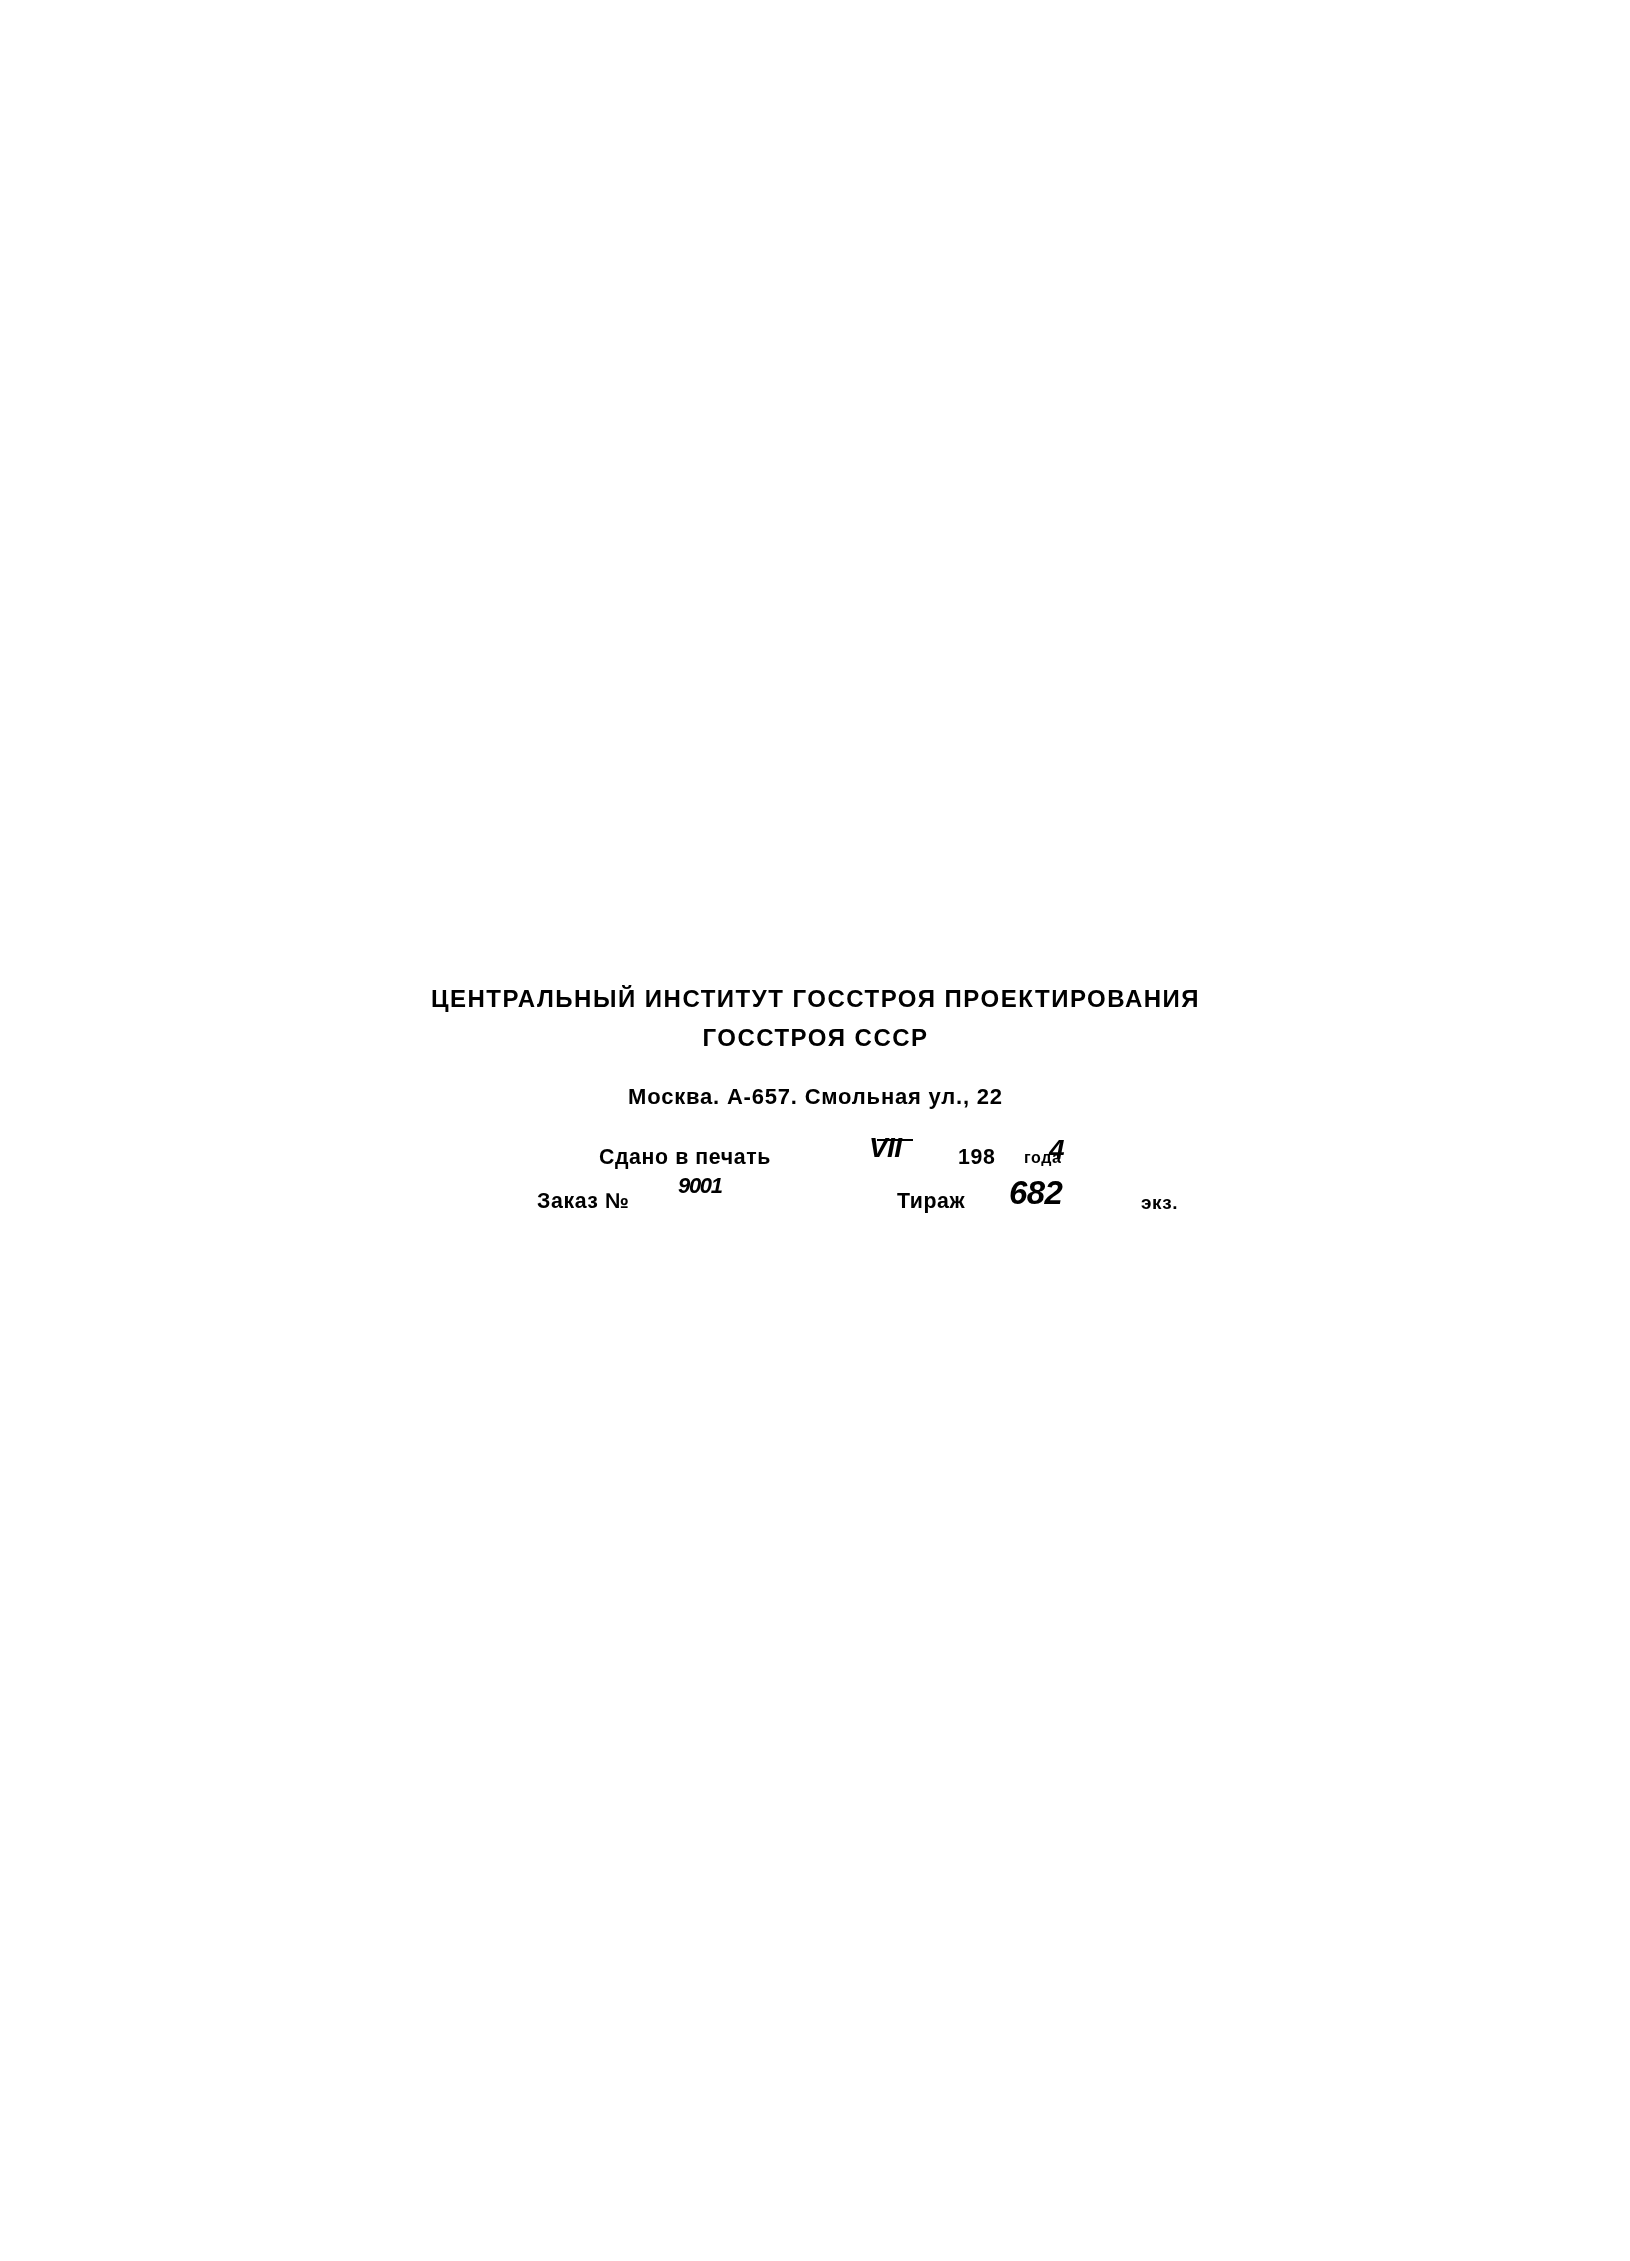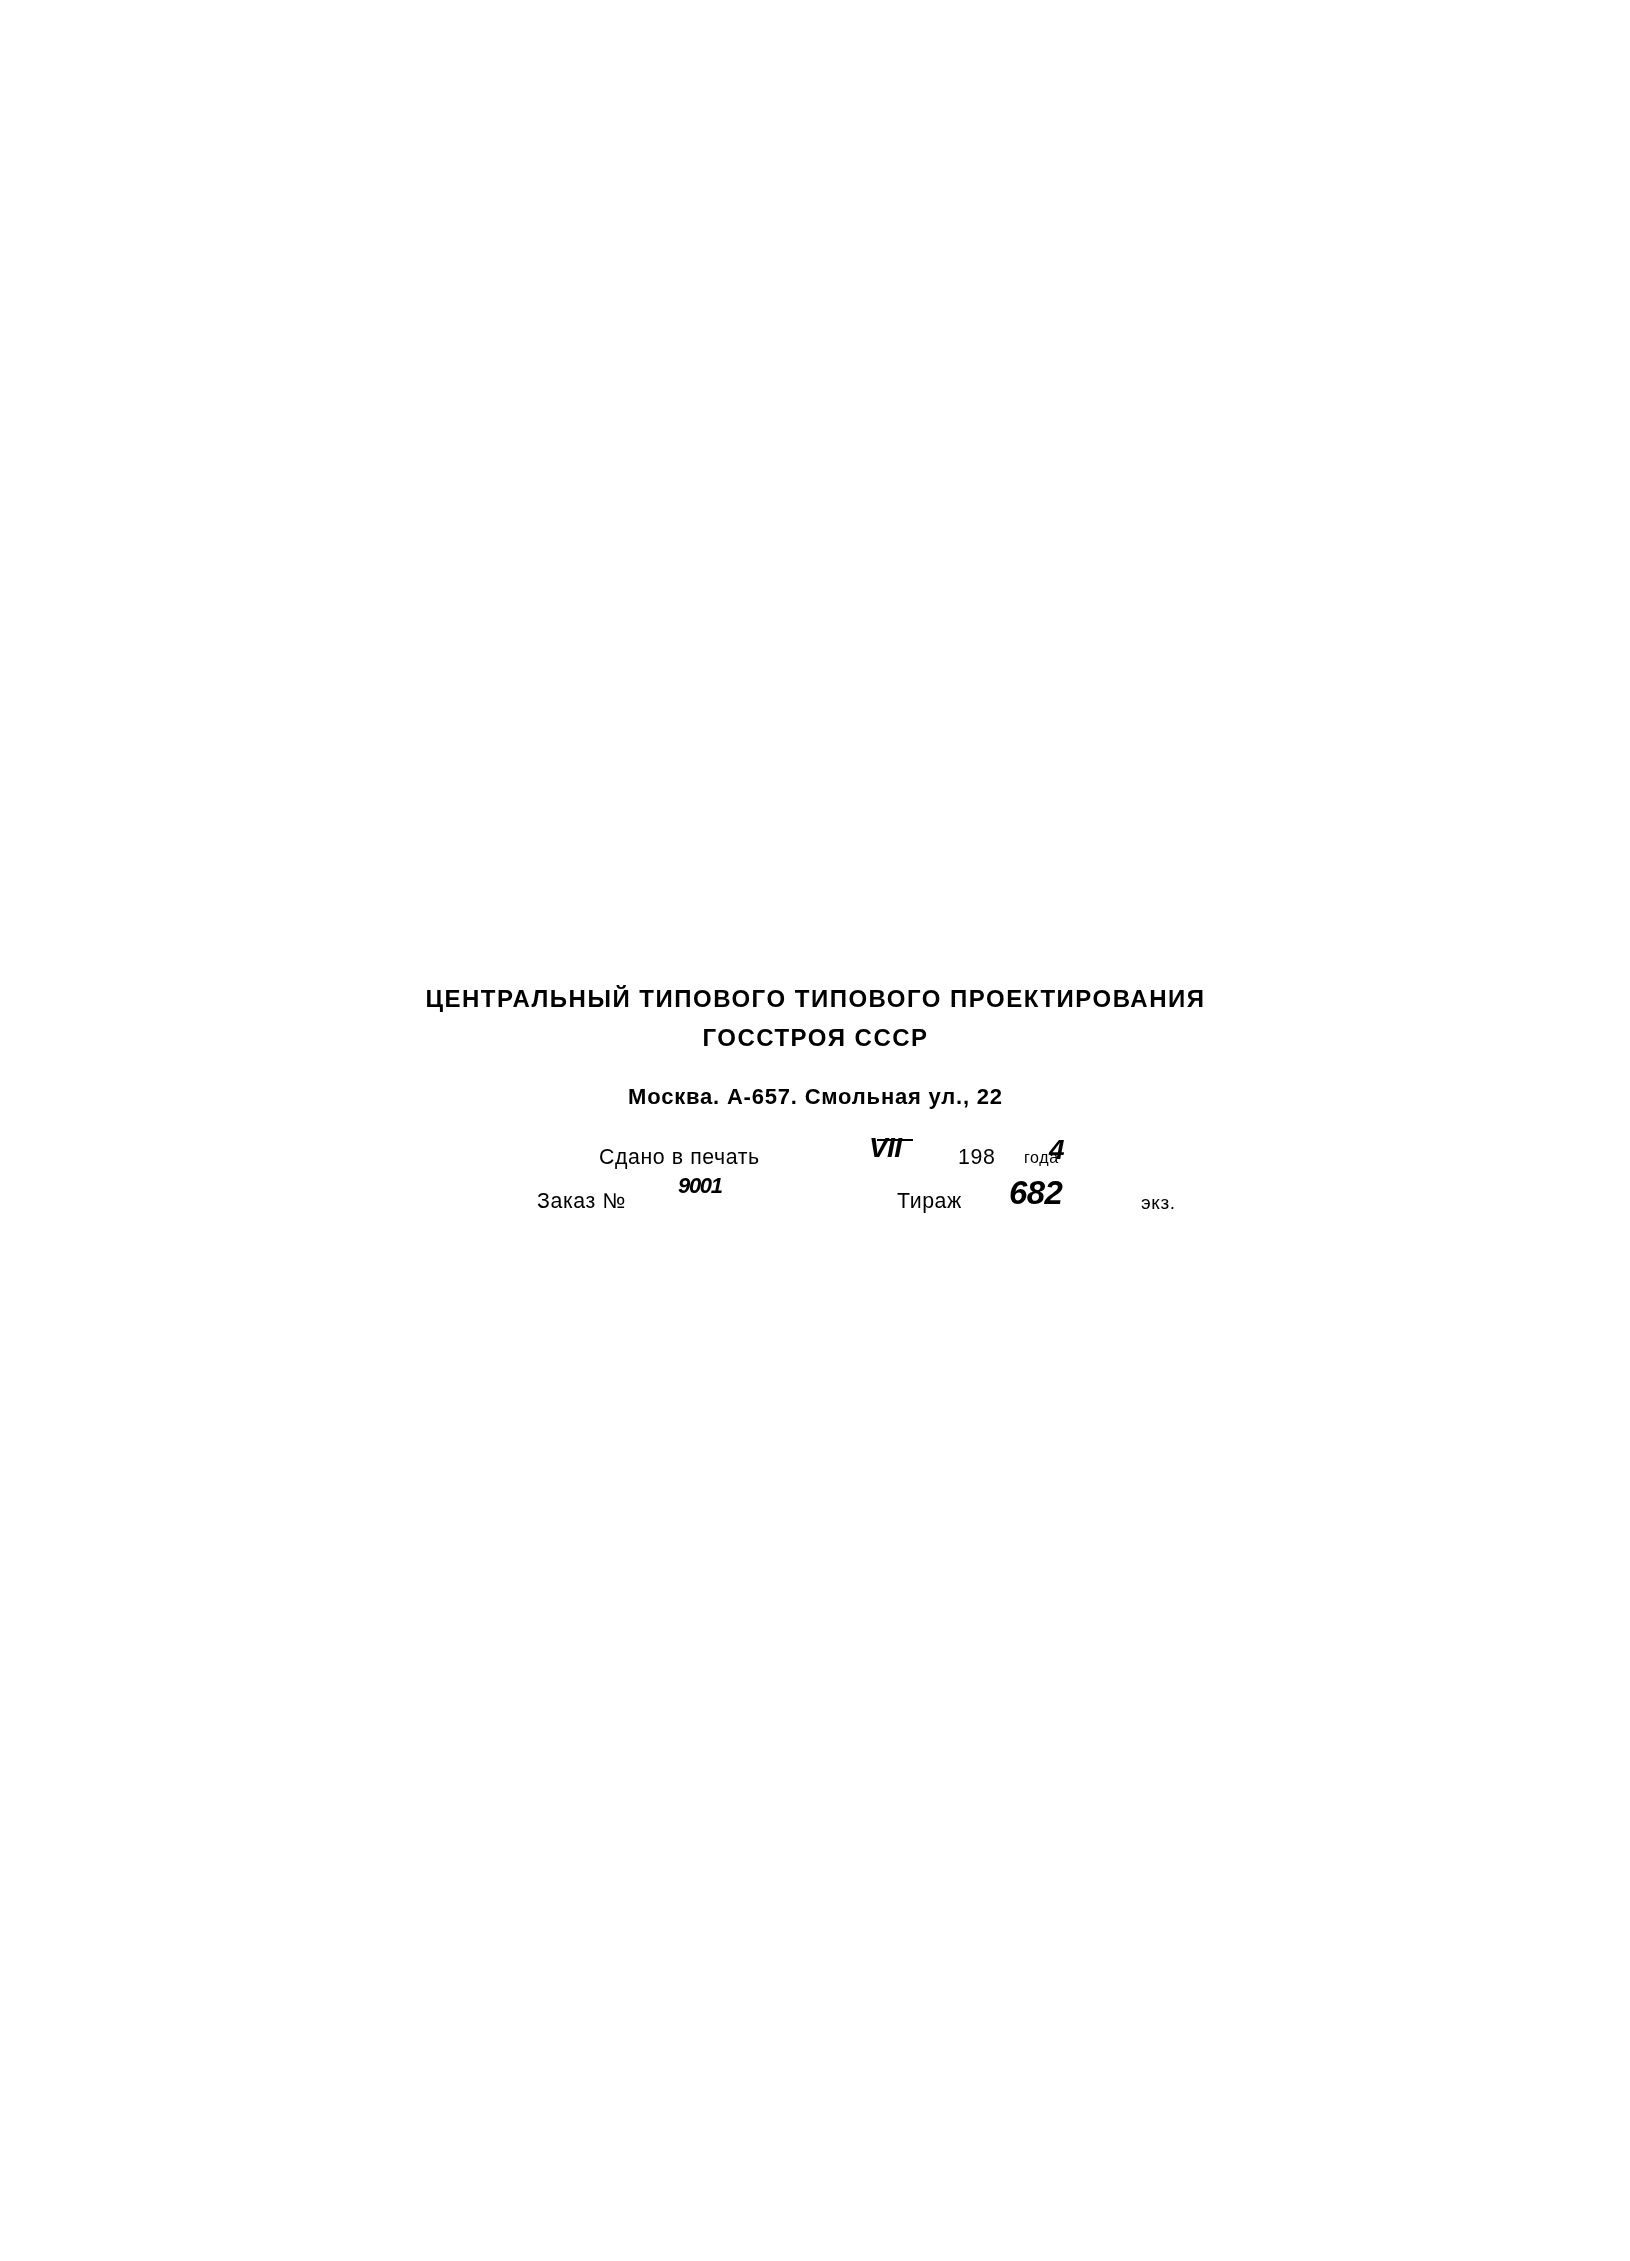--- a/index.html
+++ b/index.html
@@ -51,21 +51,21 @@
 
   .row {
     position: relative;
     height: 43px;
     width: 1631px;
   }
 
   .lbl {
     position: absolute;
     font-size: 21.3px;
-    font-weight: 400;
+    font-weight: 700;
     letter-spacing: 0.6px;
     white-space: nowrap;
   }
 
   
   .hand {
     position: absolute;
     font-family: Liberation Sans, sans-serif;
     font-weight: 700;
     font-style: italic;
@@ -85,21 +85,21 @@
   .r2-znum    { left: 678px; top: -6.3px; font-size: 22px; letter-spacing: -1.3px; }
   .r2-tirazh  { left: 897px; top: 10px; }
   .r2-tnum    { left: 1009px; top: -5px; font-size: 33px; letter-spacing: -0.6px; }
   .r2-ekz     { left: 1141px; top: 12.6px; font-size: 19px; }
 </style>
 </head>
 <body>
 
 <div class="colophon">
 
-  <div class="org-line">ЦЕНТРАЛЬНЫЙ ТИПОВОГО ТИПОВОГО ПРОЕКТИРОВАНИЯ</div>
+  <div class="org-line">ЦЕНТРАЛЬНЫЙ ИНСТИТУТ ГОССТРОЯ ПРОЕКТИРОВАНИЯ</div>
   <div class="org-line">ГОССТРОЯ СССР</div>
 
   <div class="address-line">Москва. А-657. Смольная ул., 22</div>
 
   <div class="print-rows">
 
     <div class="row">
       <span class="lbl r1-sdano">Сдано в печать</span>
       <span class="hand r1-day">VII</span>
       <span class="r1-daybar"></span>

